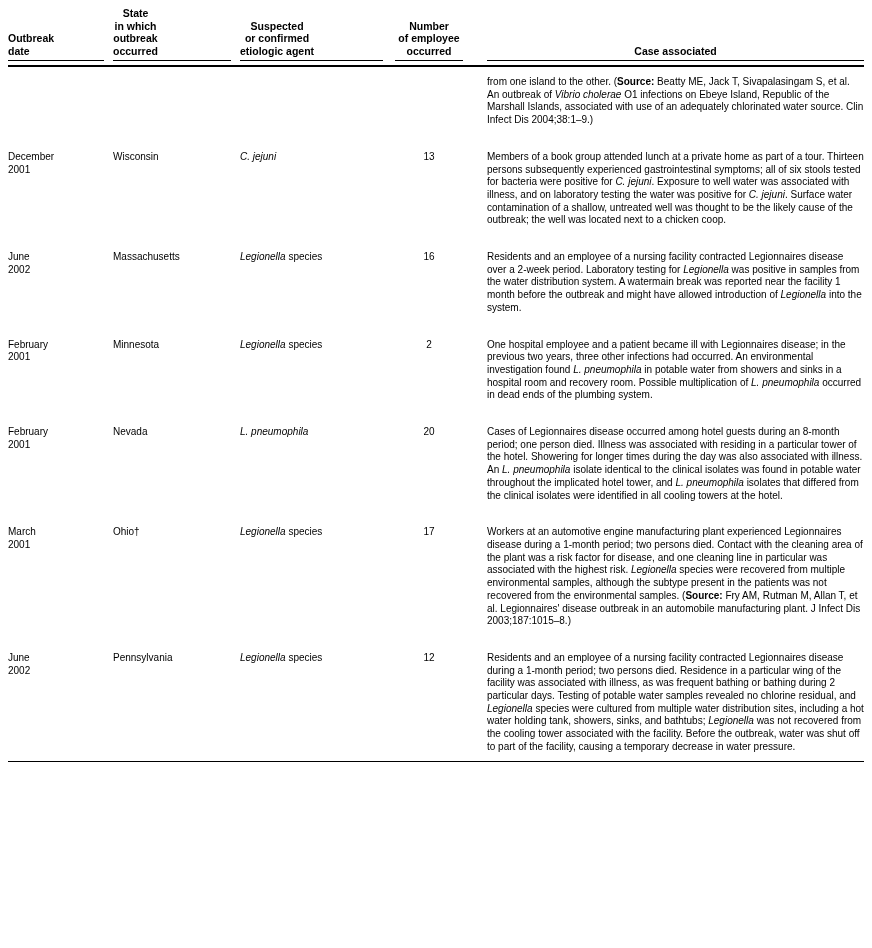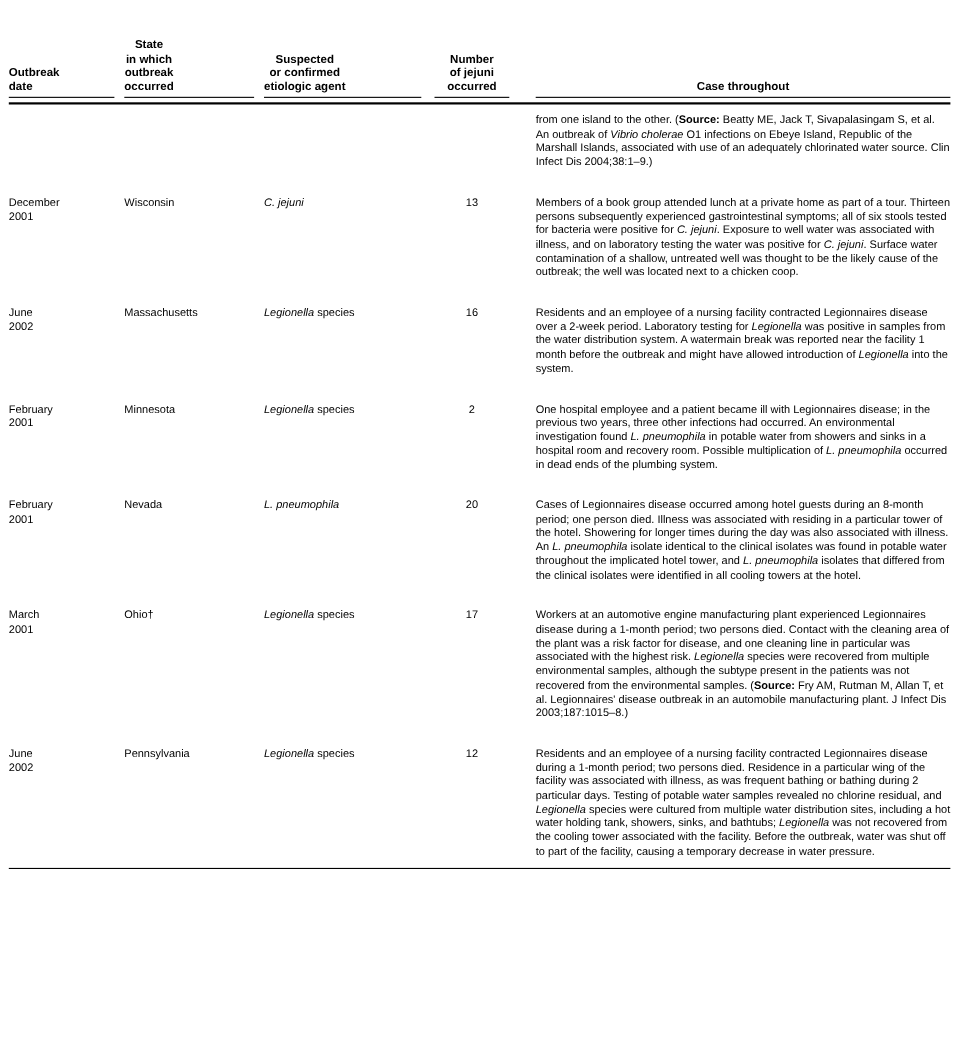--- a/index.html
+++ b/index.html
@@ -10,21 +10,21 @@
   
   .col-date   { padding-right:9px; }
   .col-state  { padding-right:9px; }
   .col-agent  { padding-right:12px; }
   .col-number { padding-right:24px;align-items:center; }
   .col-description { padding-right:0; }
   
   .hc { display:flex; flex-direction:column; justify-content:flex-end;
         font-weight:bold; font-size:10.5px; line-height:12.5px; }
   .hc-rule { width:100%; border-bottom:1px solid #000; padding-bottom:3px; }
-  .hc-text { text-align:center;margin-top:28px; }
+  .hc-text { text-align:center; }
   .col-date .hc-text { text-align:left; }
   .col-state .hc-text, .col-agent .hc-text { width:max-content; text-align:center; }
   .hline { display:block; white-space:nowrap; }
   .thick-rule { height:2px; background:#000; margin-top:4px; }
   
   .t-row { margin-top:24px; font-size:10px; line-height:12.7px; }
   .t-row:first-child { margin-top:9px; }
   .cell { text-align:left; }
   .col-number { text-align:center; }
   .dline { display:block; }
@@ -61,29 +61,29 @@
             <span class="hline">Suspected</span>
             <span class="hline">or confirmed</span>
             <span class="hline">etiologic agent</span>
           </div>
         </div>
       </div>
       <div class="hc col-number">
         <div class="hc-rule">
           <div class="hc-text">
             <span class="hline">Number</span>
-            <span class="hline">of jejuni</span>
+            <span class="hline">of employee</span>
             <span class="hline">occurred</span>
           </div>
         </div>
       </div>
       <div class="hc col-description">
         <div class="hc-rule">
           <div class="hc-text">
-            <span class="hline">Case throughout</span>
+            <span class="hline">Case associated</span>
           </div>
         </div>
       </div>
     </div>
   <div class="thick-rule"></div>
   <div>
       <div class="t-row grid">
         <div class="cell col-date"></div>
         <div class="cell col-state"></div>
         <div class="cell col-agent"></div>

